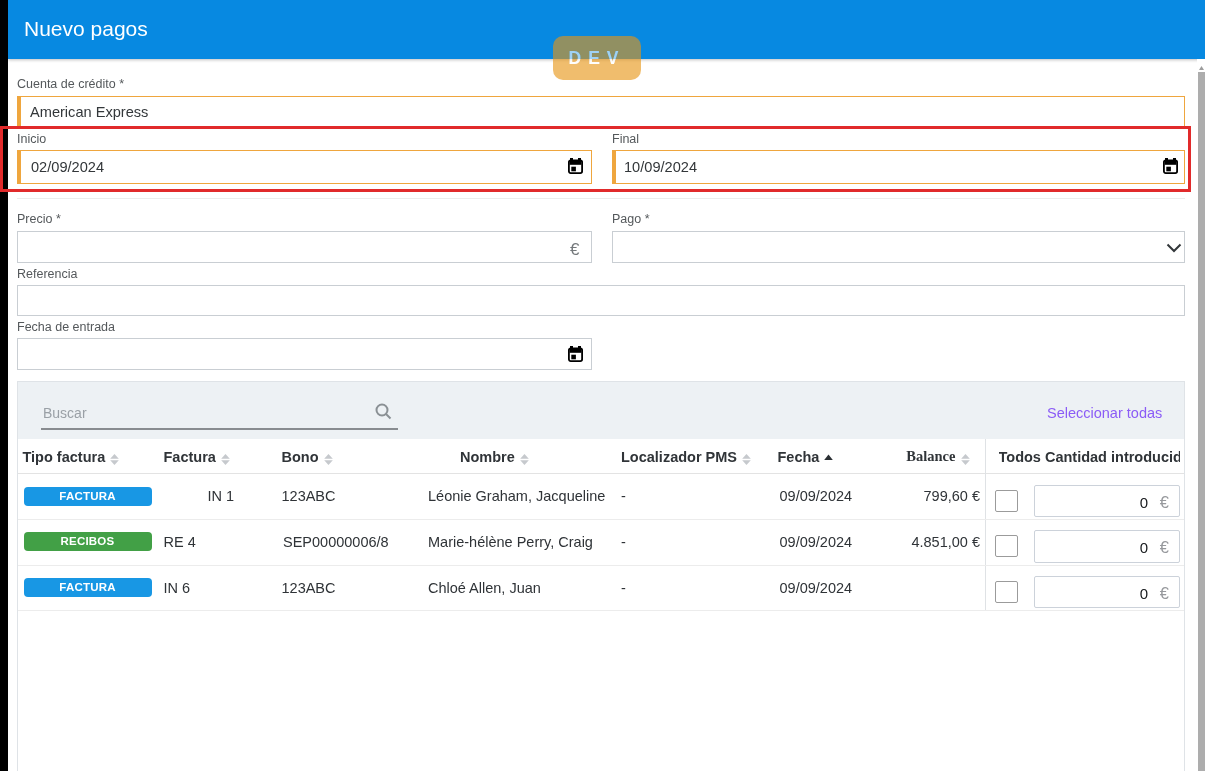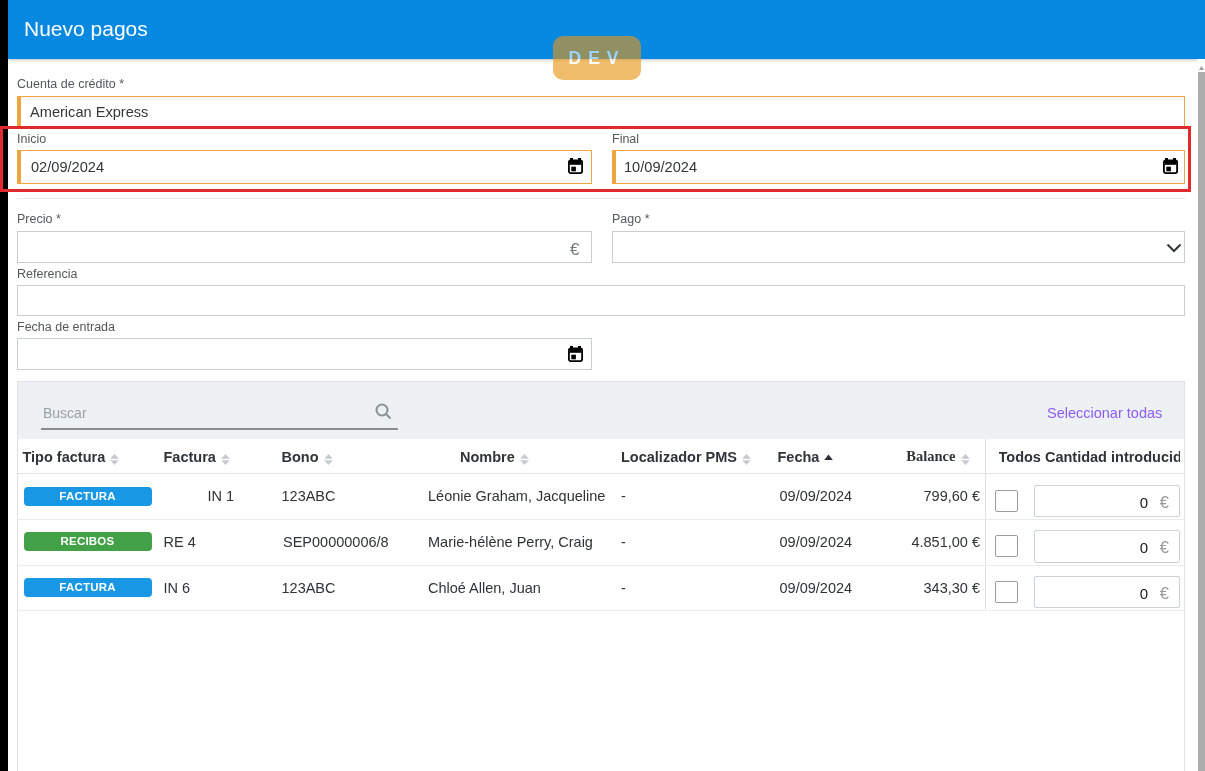--- a/index.html
+++ b/index.html
@@ -156,21 +156,20 @@
         <span class="eur">€</span>
       </div>
     <div class="abs" style="left:0; top:183px; width:1168px; height:1px; background:#ececec;"></div>
 
     <div class="abs badge" style="left:5.5px; top:196px; background:#1897e4;">FACTURA</div>
     <div class="abs cell" style="left:145.5px; top:184px;">IN 6</div>
     <div class="abs cell" style="left:263.5px; top:184px;">123ABC</div>
     <div class="abs cell" style="left:410px; top:184px;">Chloé Allen, Juan</div>
     <div class="abs cell" style="left:603px; top:184px;">-</div>
     <div class="abs cell" style="left:761.5px; top:184px;">09/09/2024</div>
-    <div class="abs cell" style="left:862px; top:184px; width:100px; text-align:right;">343,30 €</div>
     <div class="abs cbox" style="left:976.5px; top:198.5px;"></div>
     <div class="abs amt" style="left:1016px; top:193.5px;">
         <span class="zero">0</span>
         <span class="eur">€</span>
       </div>
     <div class="abs" style="left:0; top:228px; width:1168px; height:1px; background:#ececec;"></div>
   </div>
 
   <svg class="abs" style="left:553px; top:36px;" width="88" height="44" viewBox="0 0 88 44">
     <defs>

